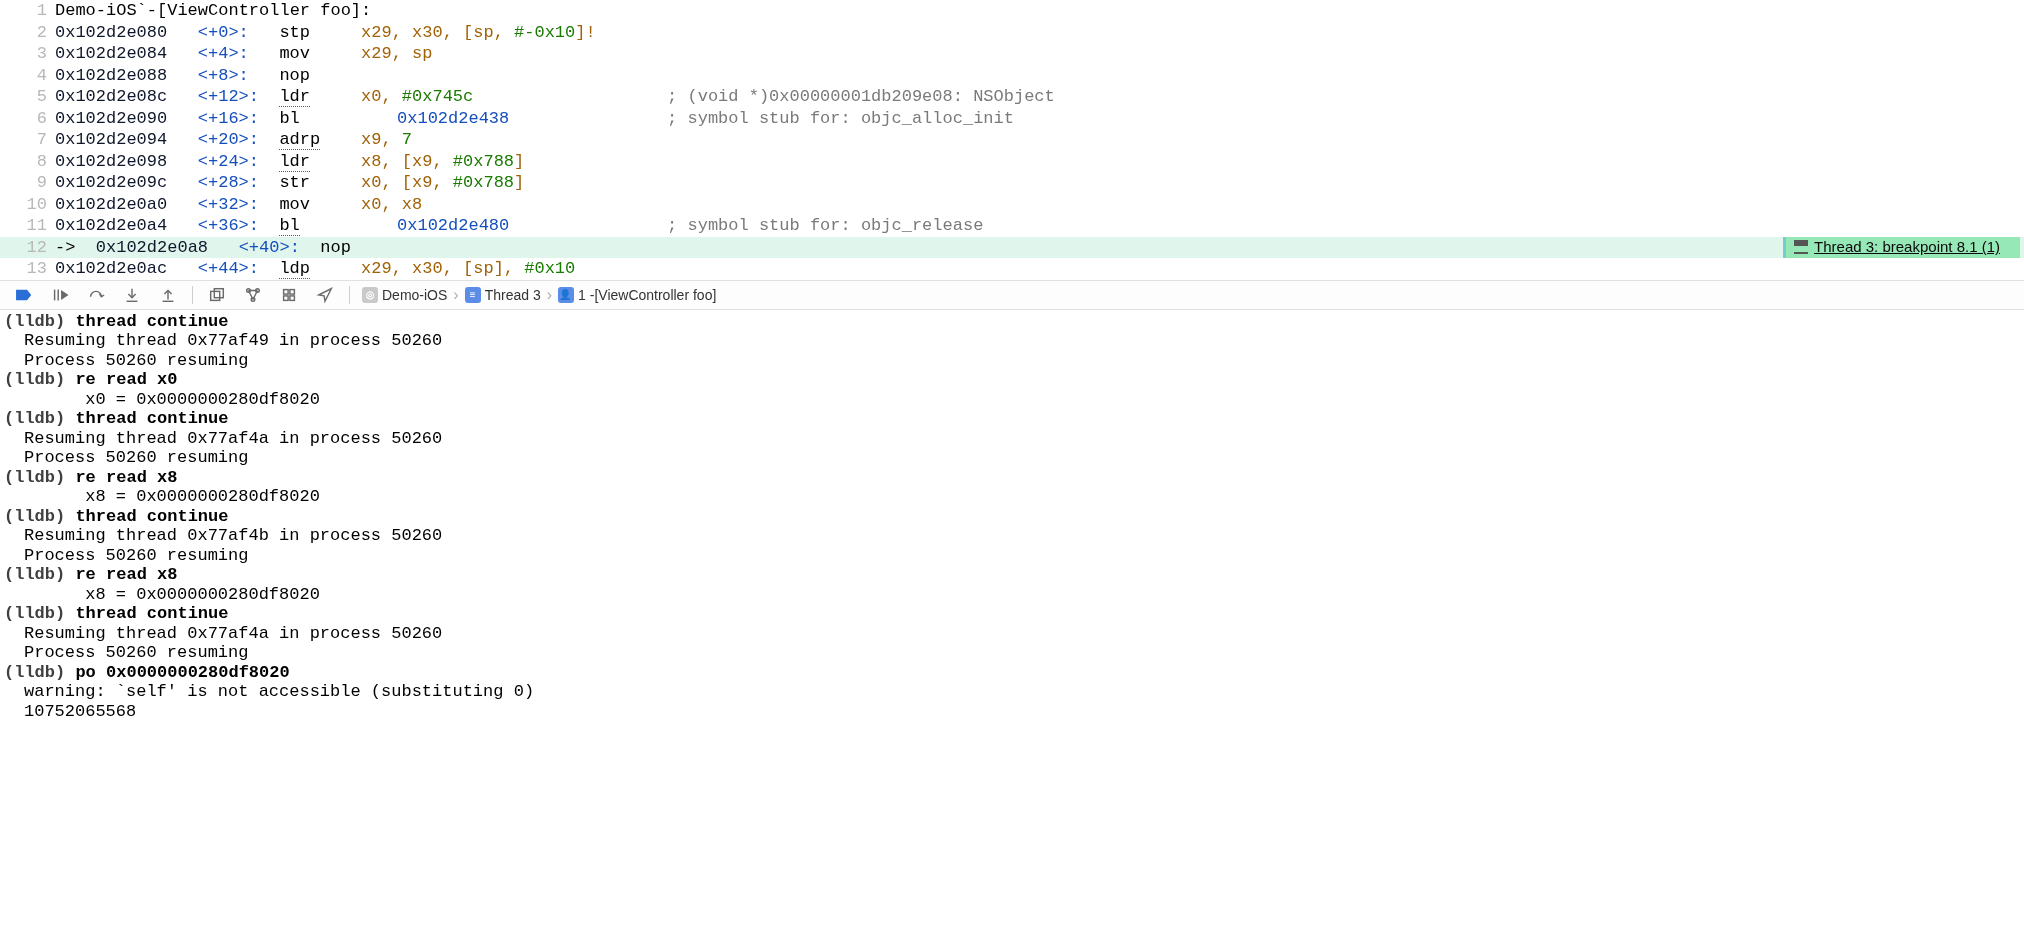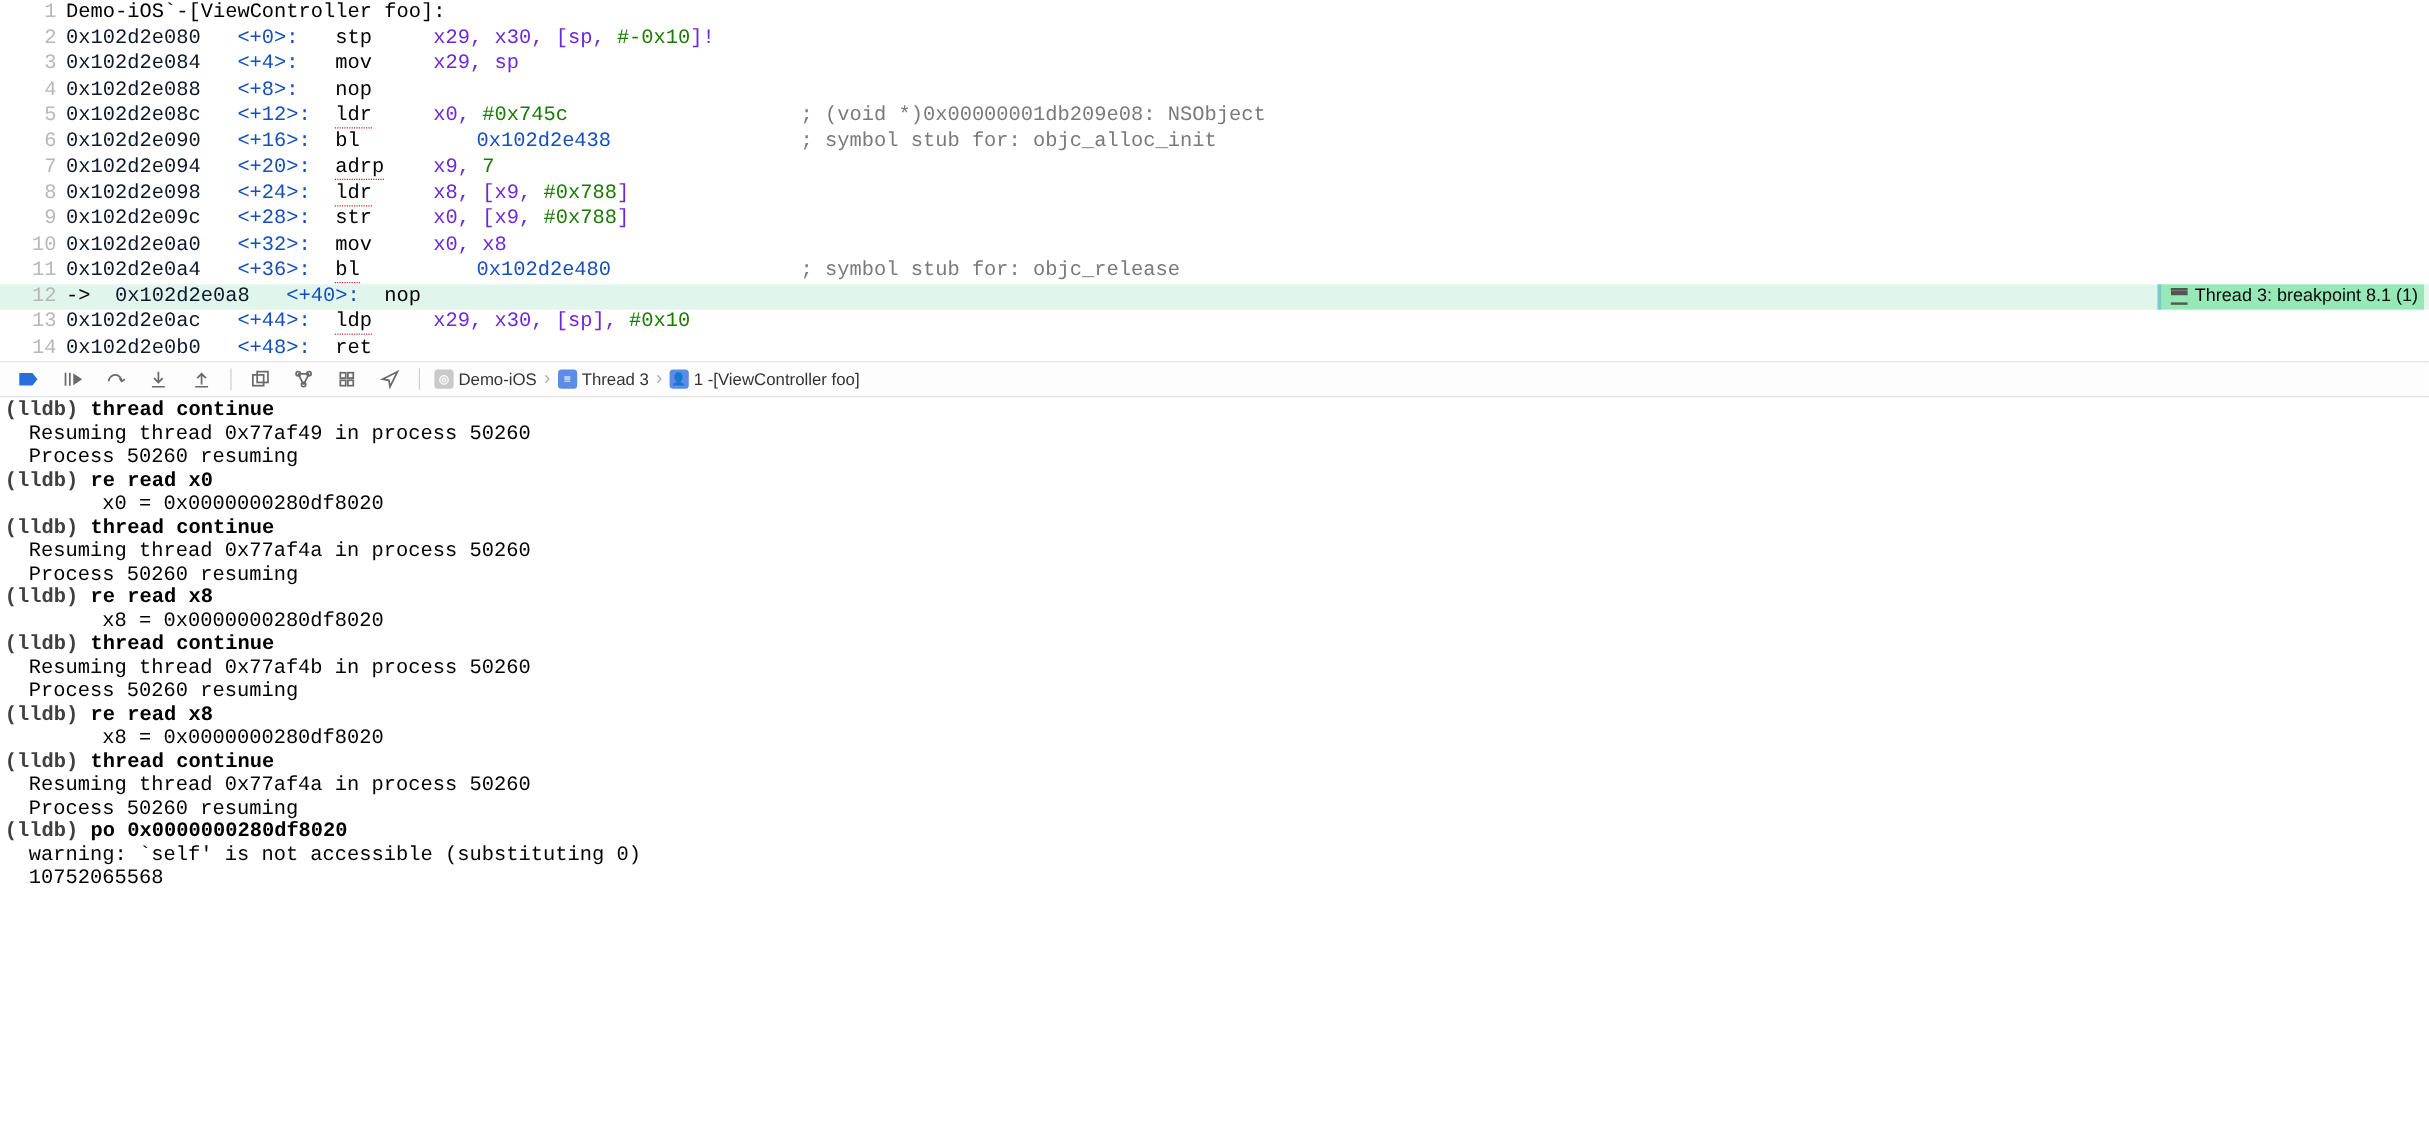--- a/index.html
+++ b/index.html
@@ -8,35 +8,35 @@
   
   .source-pane { background:#fff; }
   .src-row { display:flex; height:21.5px; line-height:21.5px; white-space:pre; }
   .src-row.current { background:#e0f5ec; }
   .gutter { width:55px; text-align:right; color:#b8b8b8; padding-right:8px; flex-shrink:0; }
   .code-col { flex:1; display:flex; position:relative; }
   .addr   { color:#0f172a; }
   .offset { color:#154fbe; }
   .mnemo  { color:#000; }
   .mnemo.dotted { border-bottom:1px dotted #d22; }
-  .ops    { color:#6d28d9; }
+  .ops    { color:#a16207; }
   .imm    { color:#197b00; }
   .symaddr{ color:#154fbe;margin-left:36px; }
   .comment{ color:#7a7a7a; }
   
   .c-addr   { display:inline-block; width:14ch; }
   .c-off    { display:inline-block; width:8ch;  }
   .c-mn     { display:inline-block; width:8ch;  }
   .c-ops    { display:inline-block; width:30ch; }
   .c-cmt    { }
   
   .bp-badge {
     position:absolute; right:4px; top:0; height:21px; display:flex; align-items:center;
     background:#96e8b7; color:#0a0a0a; font-family:-apple-system,Helvetica,Arial,sans-serif;
-    font-size:15px; padding:0 5px 0 28px; border-left:3px solid #7cc;
+    font-size:15px; padding:0 20px 0 28px; border-left:3px solid #7cc;text-decoration:underline;
   }
   .bp-badge:before {
     content:""; position:absolute; left:8px; width:14px; height:10px;
     border-top:2px solid #555; border-bottom:2px solid #555;
     box-shadow: inset 0 4px 0 #555;
   }
   
   
   .debug-toolbar {
     display:flex; align-items:center; height:30px; border-top:1px solid #e0e0e0;
@@ -73,21 +73,20 @@
     <div class="src-row"><div class="gutter">4</div><div class="code-col">    <span class="c-addr"><span class="addr">0x102d2e088</span></span><span class="c-off"><span class="offset">&lt;+8&gt;:</span></span><span class="c-mn"><span class="mnemo">nop</span></span><span class="c-ops"></span><span class="c-cmt"></span></div></div>
     <div class="src-row"><div class="gutter">5</div><div class="code-col">    <span class="c-addr"><span class="addr">0x102d2e08c</span></span><span class="c-off"><span class="offset">&lt;+12&gt;:</span></span><span class="c-mn"><span class="mnemo dotted">ldr</span></span><span class="c-ops"><span class="ops">x0, </span><span class="imm">#0x745c</span></span><span class="c-cmt"><span class="comment">; (void *)0x00000001db209e08: NSObject</span></span></div></div>
     <div class="src-row"><div class="gutter">6</div><div class="code-col">    <span class="c-addr"><span class="addr">0x102d2e090</span></span><span class="c-off"><span class="offset">&lt;+16&gt;:</span></span><span class="c-mn"><span class="mnemo">bl</span></span><span class="c-ops"><span class="symaddr">0x102d2e438</span></span><span class="c-cmt"><span class="comment">; symbol stub for: objc_alloc_init</span></span></div></div>
     <div class="src-row"><div class="gutter">7</div><div class="code-col">    <span class="c-addr"><span class="addr">0x102d2e094</span></span><span class="c-off"><span class="offset">&lt;+20&gt;:</span></span><span class="c-mn"><span class="mnemo dotted">adrp</span></span><span class="c-ops"><span class="ops">x9, </span><span class="imm">7</span></span><span class="c-cmt"></span></div></div>
     <div class="src-row"><div class="gutter">8</div><div class="code-col">    <span class="c-addr"><span class="addr">0x102d2e098</span></span><span class="c-off"><span class="offset">&lt;+24&gt;:</span></span><span class="c-mn"><span class="mnemo dotted">ldr</span></span><span class="c-ops"><span class="ops">x8, [x9, </span><span class="imm">#0x788</span><span class="ops">]</span></span><span class="c-cmt"></span></div></div>
     <div class="src-row"><div class="gutter">9</div><div class="code-col">    <span class="c-addr"><span class="addr">0x102d2e09c</span></span><span class="c-off"><span class="offset">&lt;+28&gt;:</span></span><span class="c-mn"><span class="mnemo">str</span></span><span class="c-ops"><span class="ops">x0, [x9, </span><span class="imm">#0x788</span><span class="ops">]</span></span><span class="c-cmt"></span></div></div>
     <div class="src-row"><div class="gutter">10</div><div class="code-col">    <span class="c-addr"><span class="addr">0x102d2e0a0</span></span><span class="c-off"><span class="offset">&lt;+32&gt;:</span></span><span class="c-mn"><span class="mnemo">mov</span></span><span class="c-ops"><span class="ops">x0, x8</span></span><span class="c-cmt"></span></div></div>
     <div class="src-row"><div class="gutter">11</div><div class="code-col">    <span class="c-addr"><span class="addr">0x102d2e0a4</span></span><span class="c-off"><span class="offset">&lt;+36&gt;:</span></span><span class="c-mn"><span class="mnemo dotted">bl</span></span><span class="c-ops"><span class="symaddr">0x102d2e480</span></span><span class="c-cmt"><span class="comment">; symbol stub for: objc_release</span></span></div></div>
     <div class="src-row current"><div class="gutter">12</div><div class="code-col">-&gt;  <span class="c-addr"><span class="addr">0x102d2e0a8</span></span><span class="c-off"><span class="offset">&lt;+40&gt;:</span></span><span class="c-mn"><span class="mnemo">nop</span></span><span class="c-ops"></span><span class="c-cmt"></span><div class="bp-badge">Thread 3: breakpoint 8.1 (1)</div></div></div>
     <div class="src-row"><div class="gutter">13</div><div class="code-col">    <span class="c-addr"><span class="addr">0x102d2e0ac</span></span><span class="c-off"><span class="offset">&lt;+44&gt;:</span></span><span class="c-mn"><span class="mnemo dotted">ldp</span></span><span class="c-ops"><span class="ops">x29, x30, [sp], </span><span class="imm">#0x10</span></span><span class="c-cmt"></span></div></div>
-    <div class="src-row"><div class="gutter">14</div><div class="code-col">    <span class="c-addr"><span class="addr">0x102d2e0b0</span></span><span class="c-off"><span class="offset">&lt;+48&gt;:</span></span><span class="c-mn"><span class="mnemo">ret</span></span><span class="c-ops"></span><span class="c-cmt"></span></div></div>
   </div>
 
 <div class="debug-toolbar">
   <div class="tb-btn active">
     <svg viewBox="0 0 20 20">
         <path d="M2 5 h11 l4 5 -4 5 h-11 z" fill="#2a6ed8" stroke="#2a6ed8"></path>
       </svg>
   </div>
   <div class="tb-btn">
     <svg viewBox="0 0 20 20">

